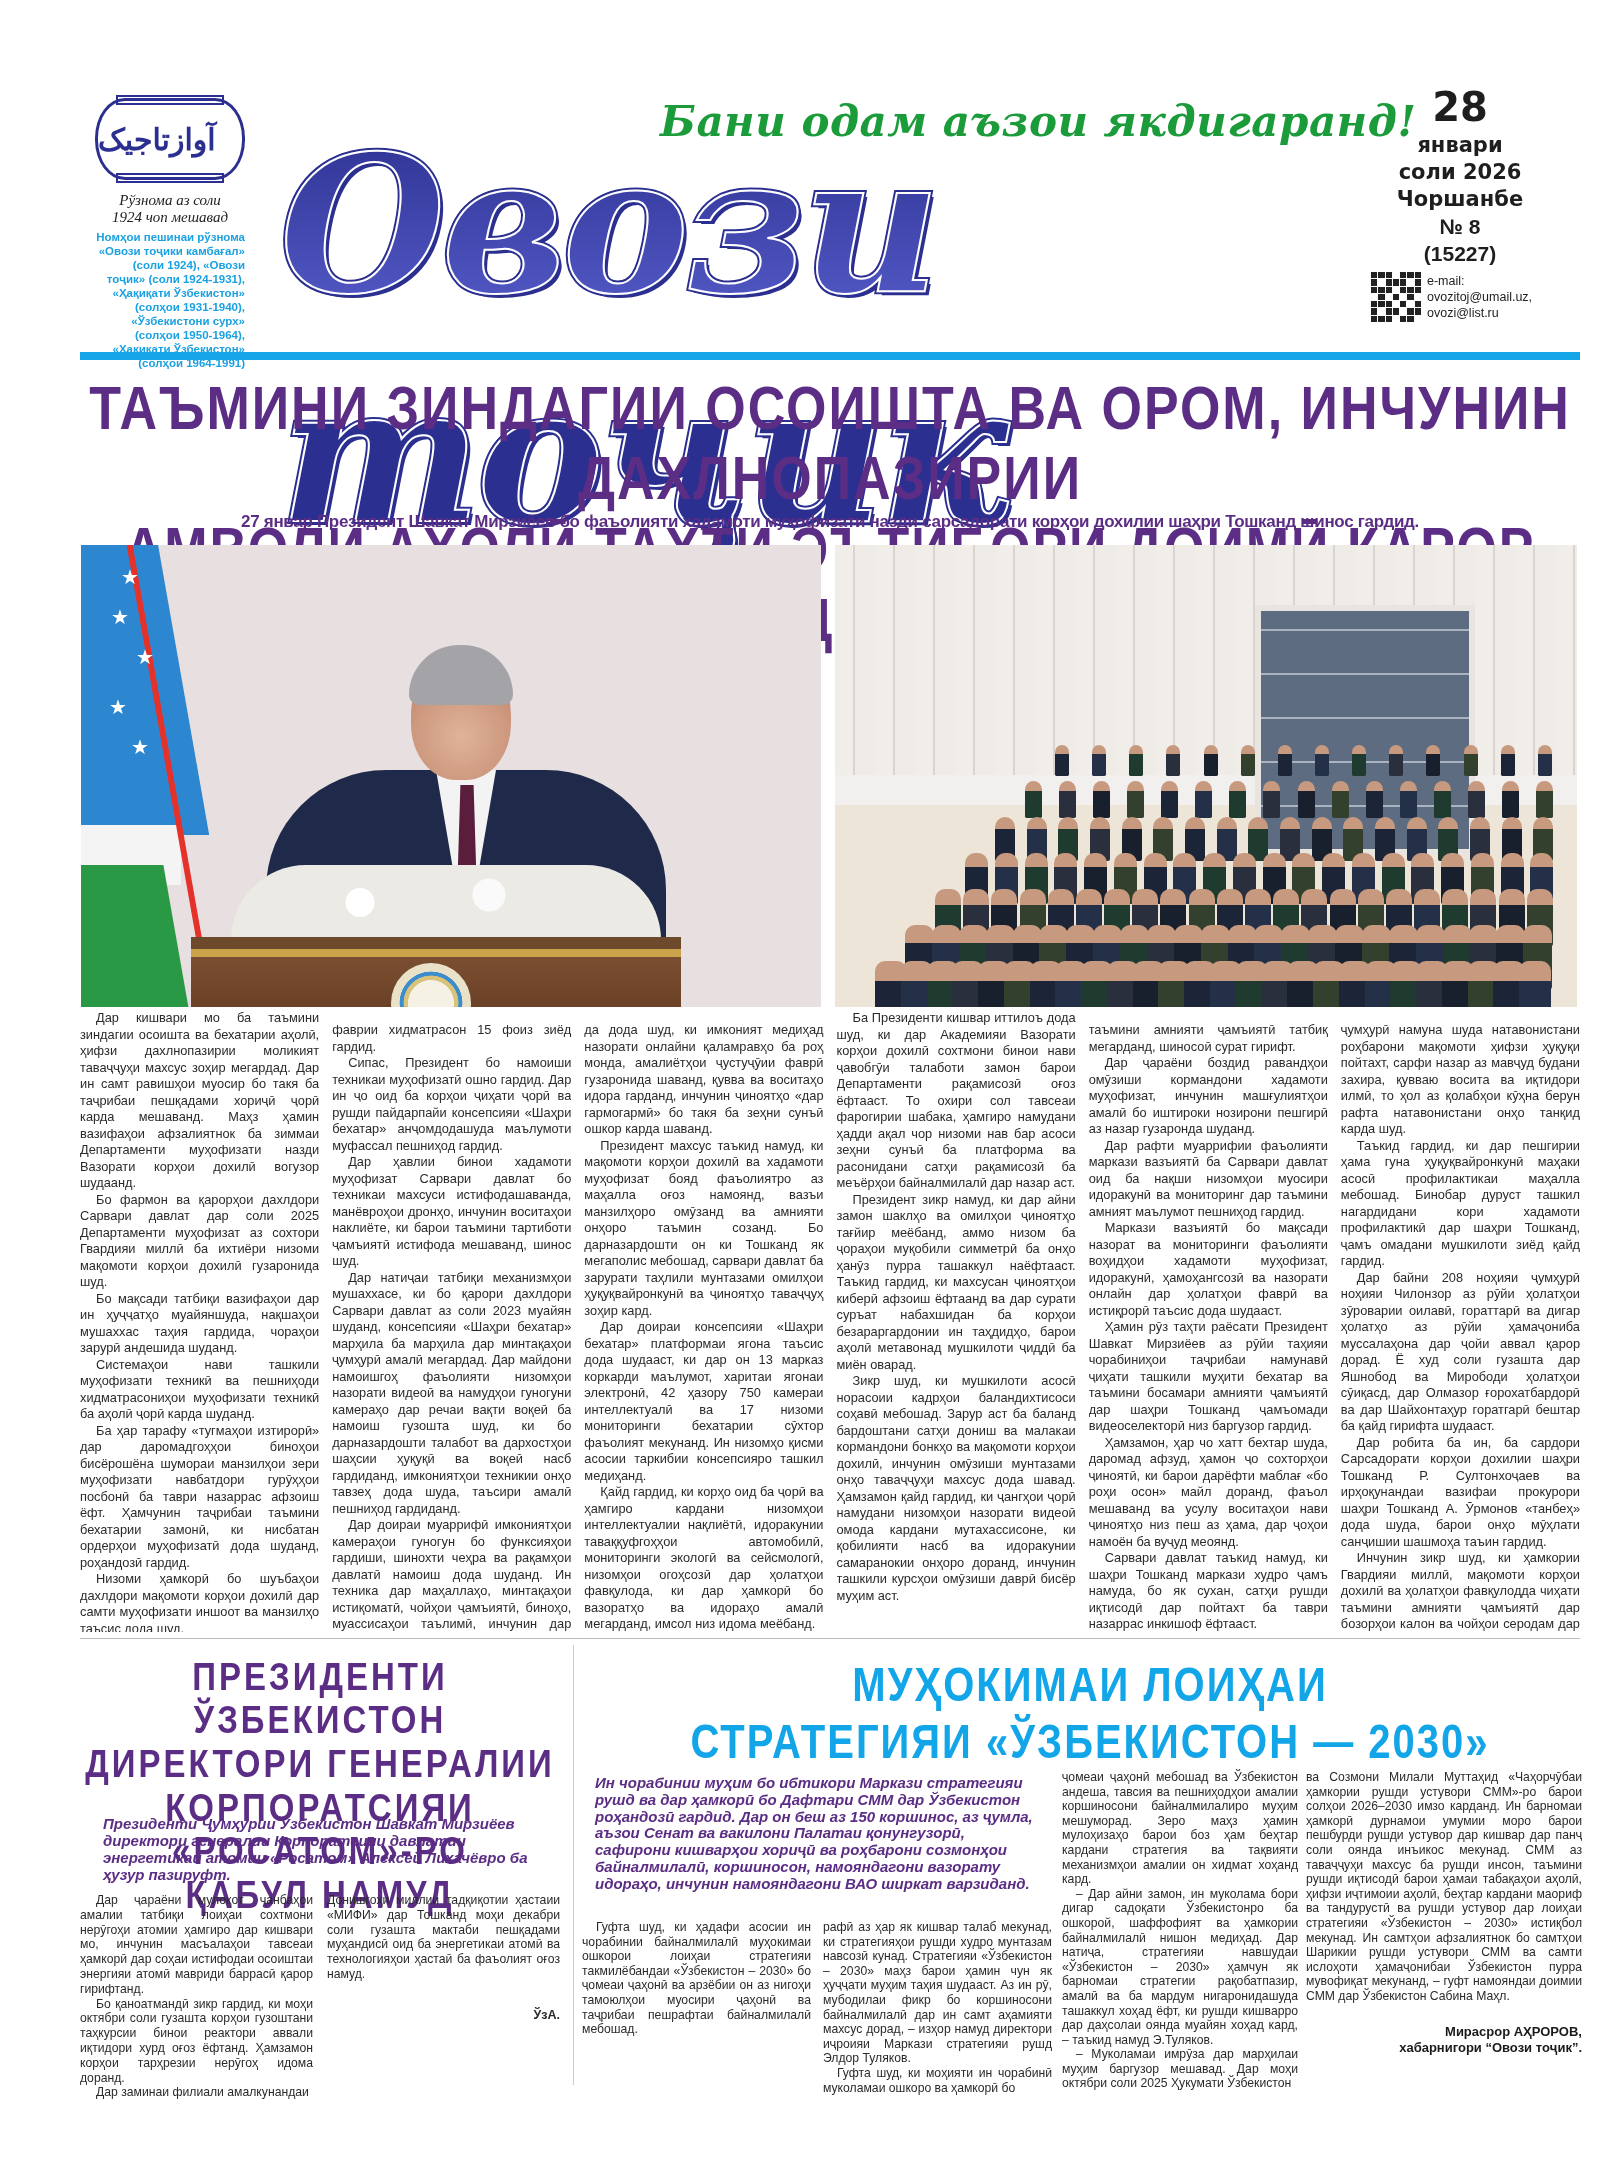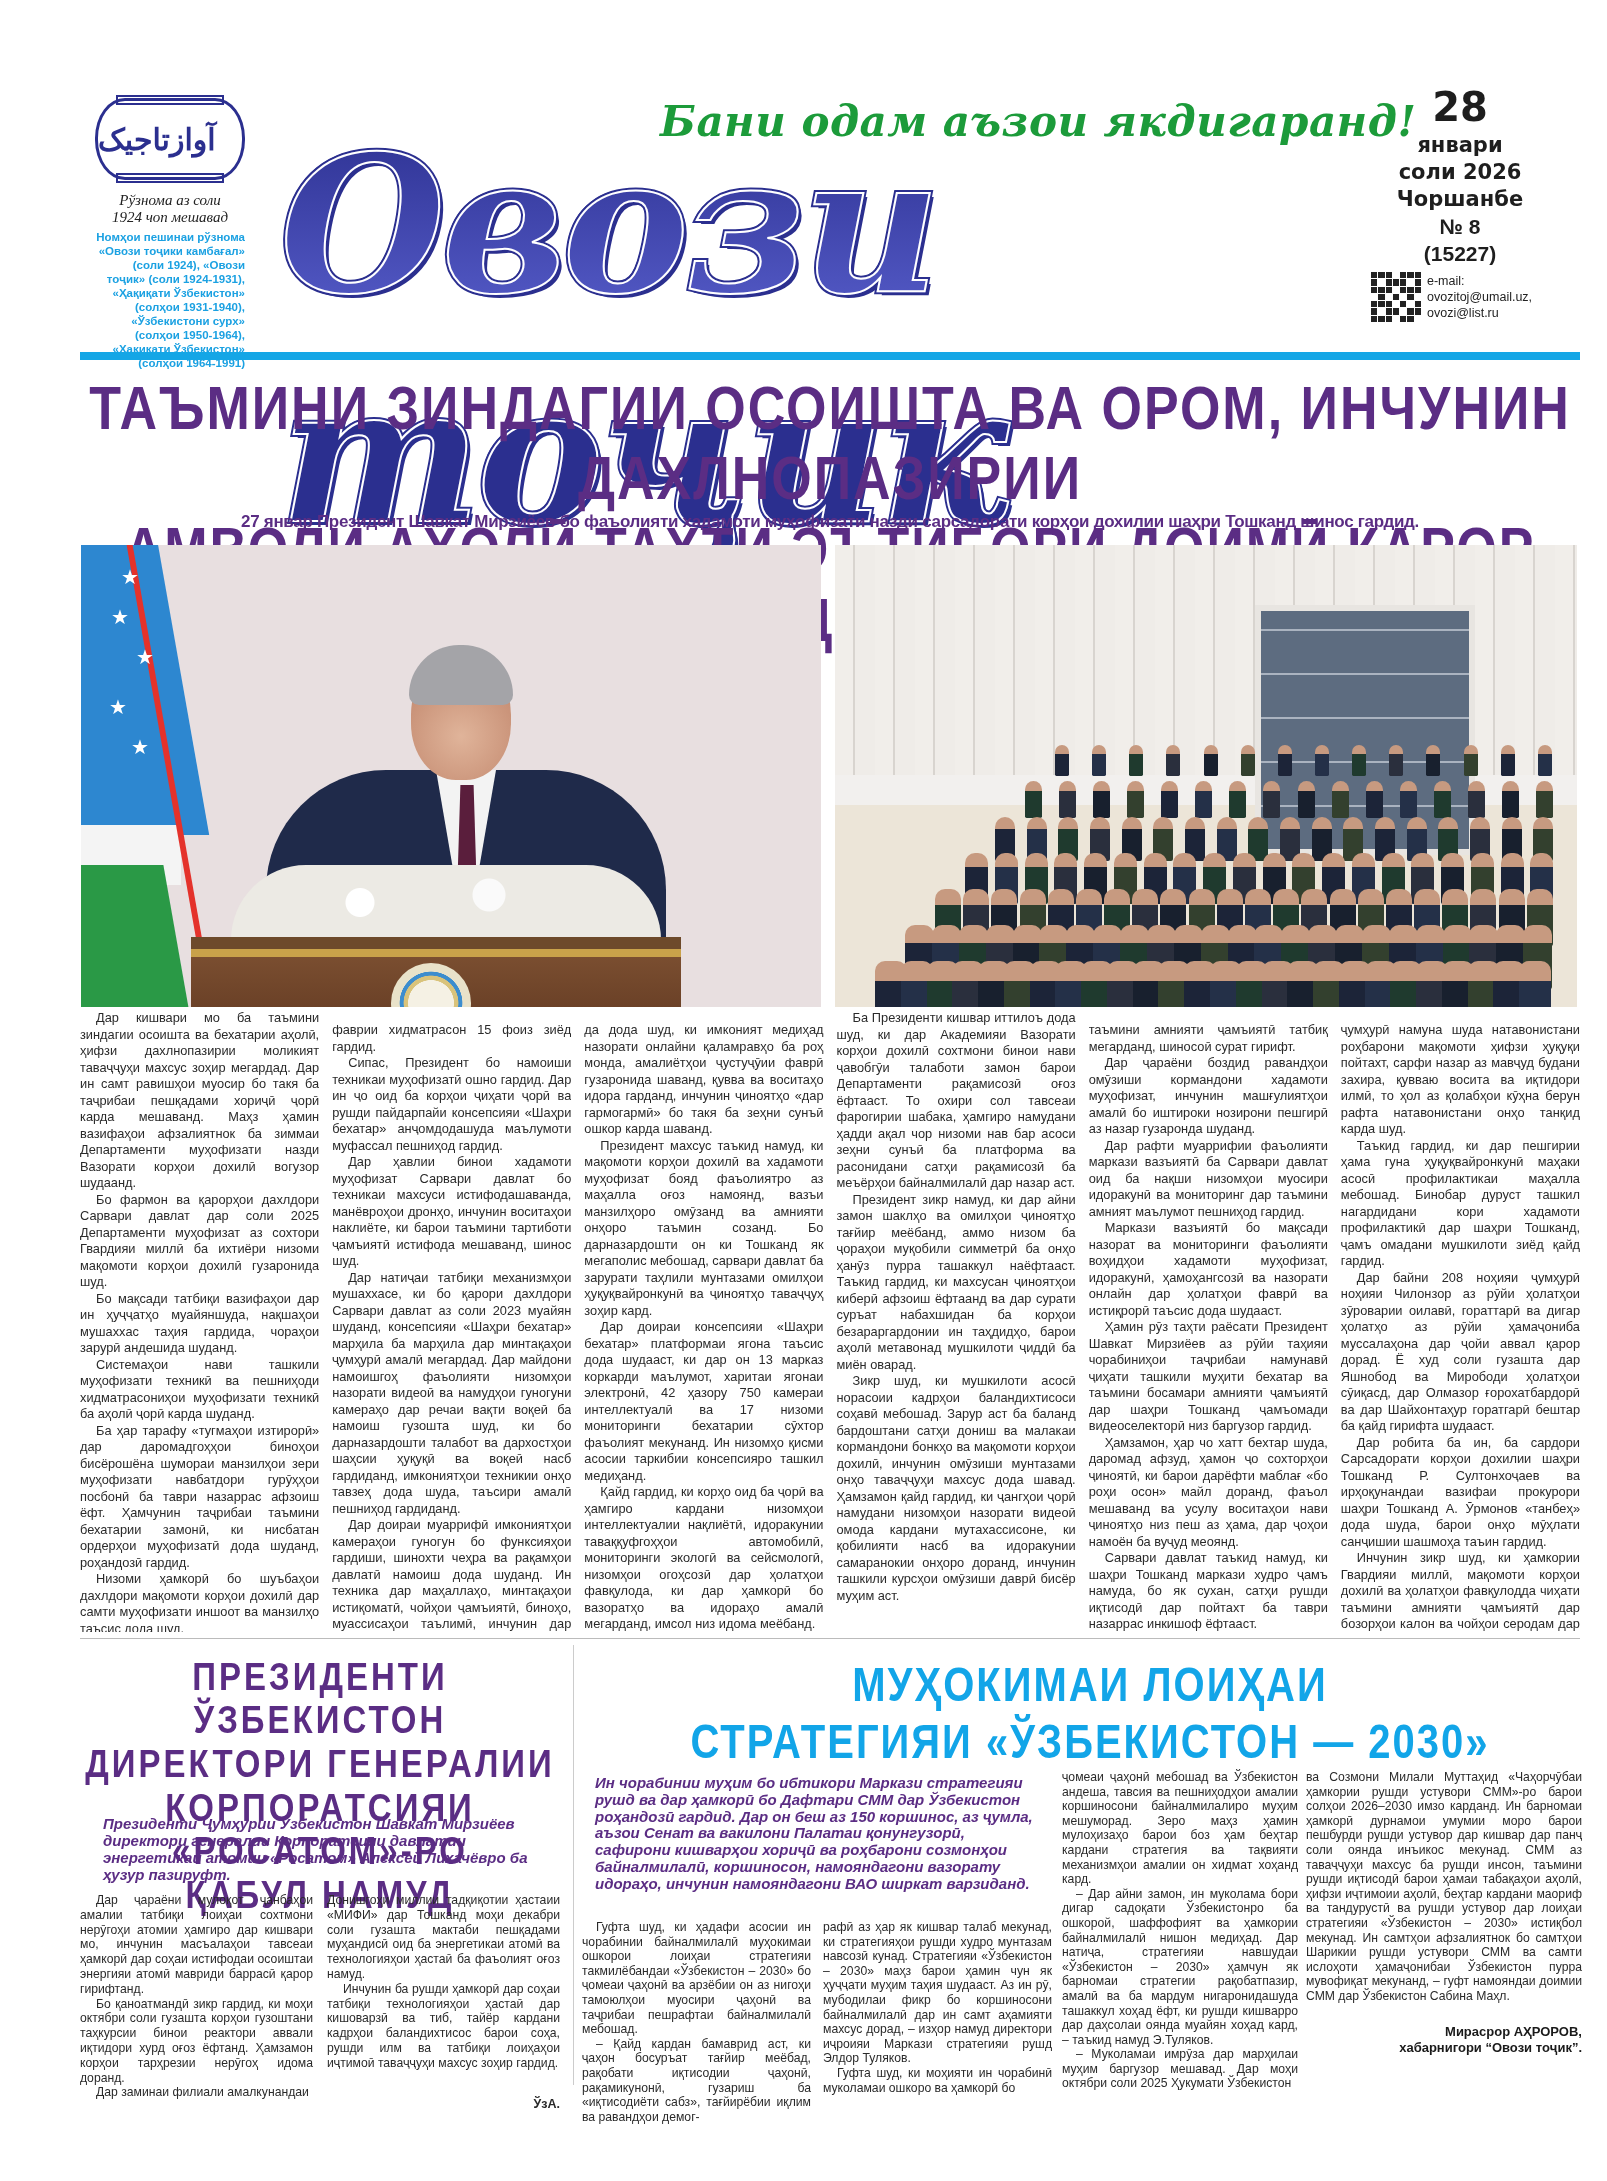--- a/index.html
+++ b/index.html
@@ -416,37 +416,35 @@
 <div class="rosatom-lead">Президенти Ҷумҳурии Ўзбекистон Шавкат Мирзиёев директори генералии Корпоратсияи давлатии энергетикаи атомии «Росатом» Алексей Лихачёвро ба ҳузур пазируфт.</div>
 <div class="rosatom-cols">
   <div class="rc" id="rcol0">
       <p>Дар ҷараёни мулоқот ҷанбаҳои амалии татбиқи лоиҳаи сохтмони нерӯгоҳи атомии ҳамгиро дар кишвари мо, инчунин масъалаҳои тавсеаи ҳамкорӣ дар соҳаи истифодаи осоиштаи энергияи атомӣ мавриди баррасӣ қарор гирифтанд.</p>
       <p>Бо қаноатмандӣ зикр гардид, ки моҳи октябри соли гузашта корҳои гузоштани таҳкурсии бинои реактори аввали иқтидори хурд оғоз ёфтанд. Ҳамзамон корҳои тарҳрезии нерӯгоҳ идома доранд.</p>
       <p>Дар заминаи филиали амалкунандаи</p>
     </div>
   <div class="rc">
     <div id="rcol1">
         <p class="cont">Донишгоҳи миллии тадқиқотии ҳастаии «МИФИ» дар Тошканд моҳи декабри соли гузашта мактаби пешқадами муҳандисӣ оид ба энергетикаи атомӣ ва технологияҳои ҳастаӣ ба фаъолият оғоз намуд.</p>
-        <p>Инчунин ба рушди ҳамкорӣ дар соҳаи татбиқи технологияҳои ҳастаӣ дар кишоварзӣ ва тиб, тайёр кардани кадрҳои баландихтисос барои соҳа, рушди илм ва татбиқи лоиҳаҳои иҷтимоӣ таваҷҷуҳи махсус зоҳир гардид.</p>
       </div>
     <div class="sig-uza">ЎзА.</div>
   </div>
 </div>
 
 <div class="v-rule"></div>
 
 <div class="strat-head">
   <div>МУҲОКИМАИ ЛОИҲАИ</div>
   <div>СТРАТЕГИЯИ «ЎЗБЕКИСТОН — 2030»</div>
 </div>
 <div class="strat-lead">Ин чорабинии муҳим бо ибтикори Маркази стратегияи рушд ва дар ҳамкорӣ бо Дафтари СММ дар Ўзбекистон роҳандозӣ гардид. Дар он беш аз 150 коршинос, аз ҷумла, аъзои Сенат ва вакилони Палатаи қонунгузорӣ, сафирони кишварҳои хориҷӣ ва роҳбарони созмонҳои байналмилалӣ, коршиносон, намояндагони вазорату идораҳо, инчунин намояндагони ВАО ширкат варзиданд.</div>
 <div class="strat-cols-a">
   <div class="sc" id="scol0">
       <p class="">Гуфта шуд, ки ҳадафи асосии ин чорабинии байналмилалӣ муҳокимаи ошкорои лоиҳаи стратегияи такмилёбандаи «Ўзбекистон – 2030» бо ҷомеаи ҷаҳонӣ ва арзёбии он аз нигоҳи тамоюлҳои муосири ҷаҳонӣ ва таҷрибаи пешрафтаи байналмилалӣ мебошад.</p>
-      <p>– Қайд кардан бамаврид аст, ки ҷаҳон босуръат тағйир меёбад, рақобати иқтисодии ҷаҳонӣ, рақамикунонӣ, гузариш ба «иқтисодиёти сабз», тағйирёбии иқлим ва равандҳои демог-</p>
     </div>
   <div class="sc" id="scol1">
       <p class="cont">рафӣ аз ҳар як кишвар талаб мекунад, ки стратегияҳои рушди худро мунтазам навсозӣ кунад. Стратегияи «Ўзбекистон – 2030» маҳз барои ҳамин чун як ҳуҷҷати муҳим таҳия шудааст. Аз ин рӯ, мубодилаи фикр бо коршиносони байналмилалӣ дар ин самт аҳамияти махсус дорад, – изҳор намуд директори иҷроияи Маркази стратегияи рушд Элдор Туляков.</p>
       <p>Гуфта шуд, ки моҳияти ин чорабинӣ муколамаи ошкоро ва ҳамкорӣ бо</p>
     </div>
 </div>
 <div class="strat-col-c sc">
     <div id="scol2">
       <p class="cont">ҷомеаи ҷаҳонӣ мебошад ва Ўзбекистон андеша, тавсия ва пешниҳодҳои амалии коршиносони байналмилалиро муҳим мешуморад. Зеро маҳз ҳамин мулоҳизаҳо барои боз ҳам беҳтар кардани стратегия ва тақвияти механизмҳои амалии он хидмат хоҳанд кард.</p>
       <p>– Дар айни замон, ин муколама бори дигар садоқати Ўзбекистонро ба ошкорой, шаффофият ва ҳамкории байналмилалӣ нишон медиҳад. Дар натиҷа, стратегияи навшудаи «Ўзбекистон – 2030» ҳамчун як барномаи стратегии рақобатпазир, амалӣ ва ба мардум нигаронидашуда ташаккул хоҳад ёфт, ки рушди кишварро дар даҳсолаи оянда муайян хоҳад кард, – таъкид намуд Э.Туляков.</p>

